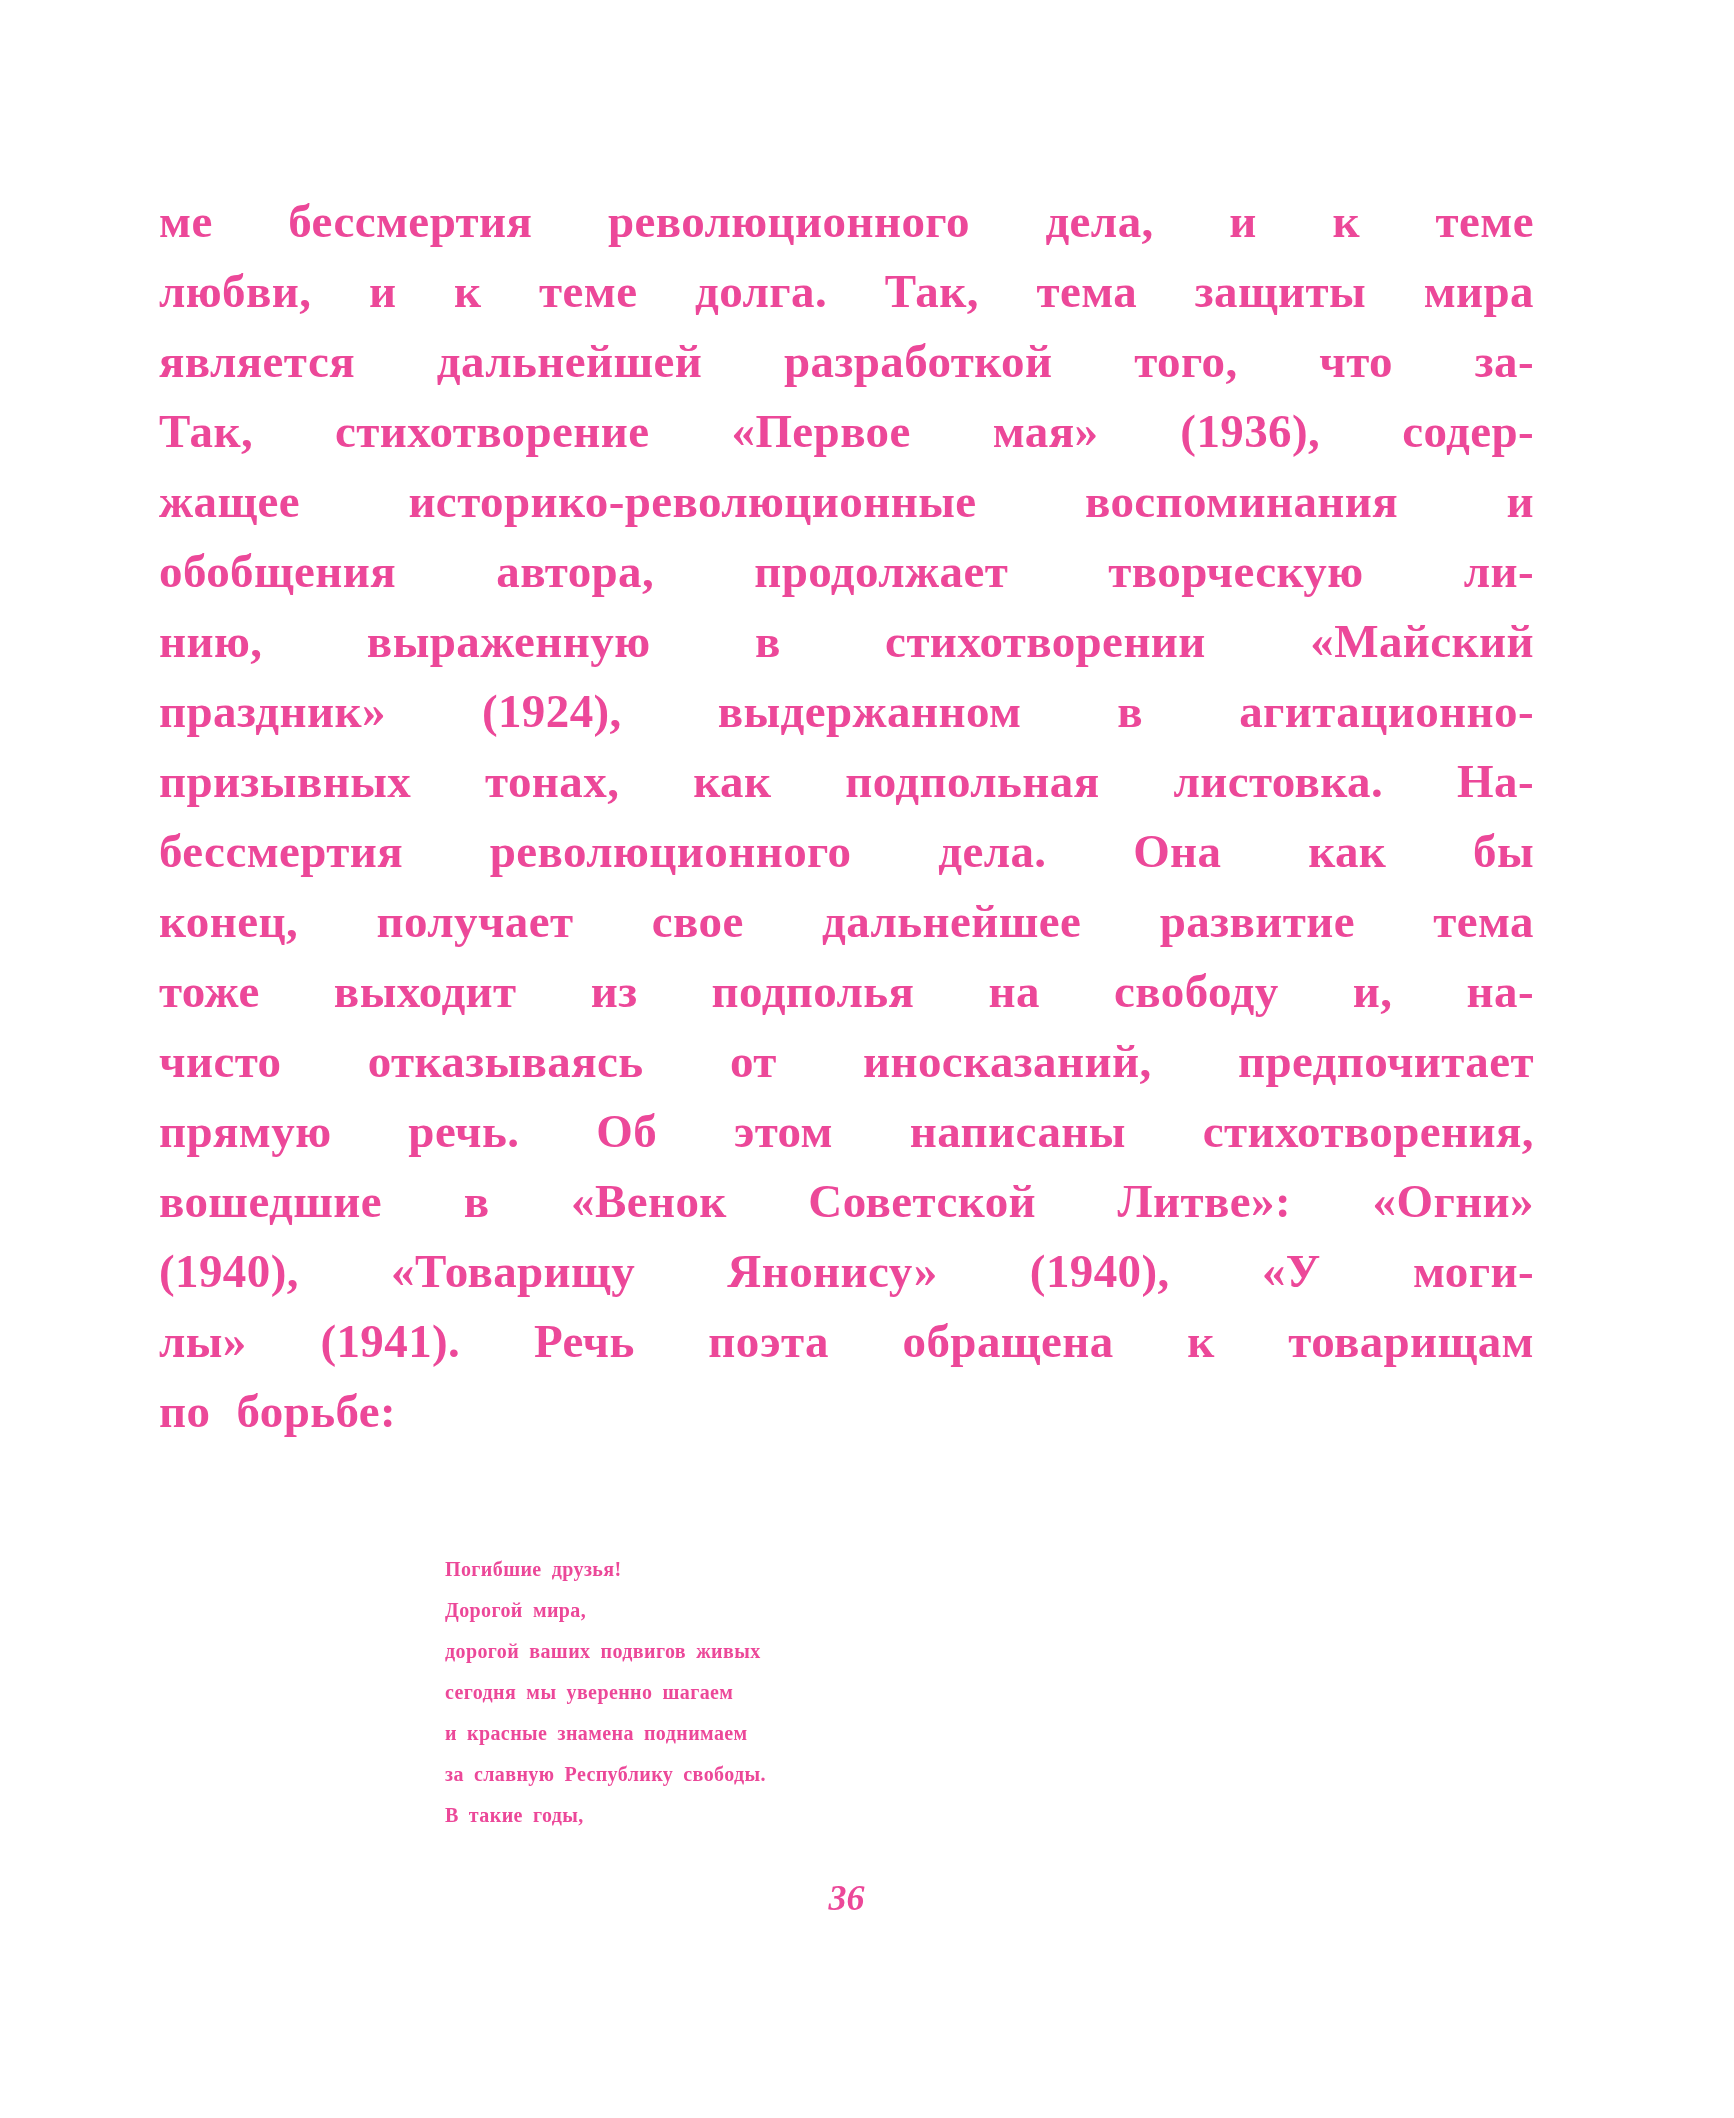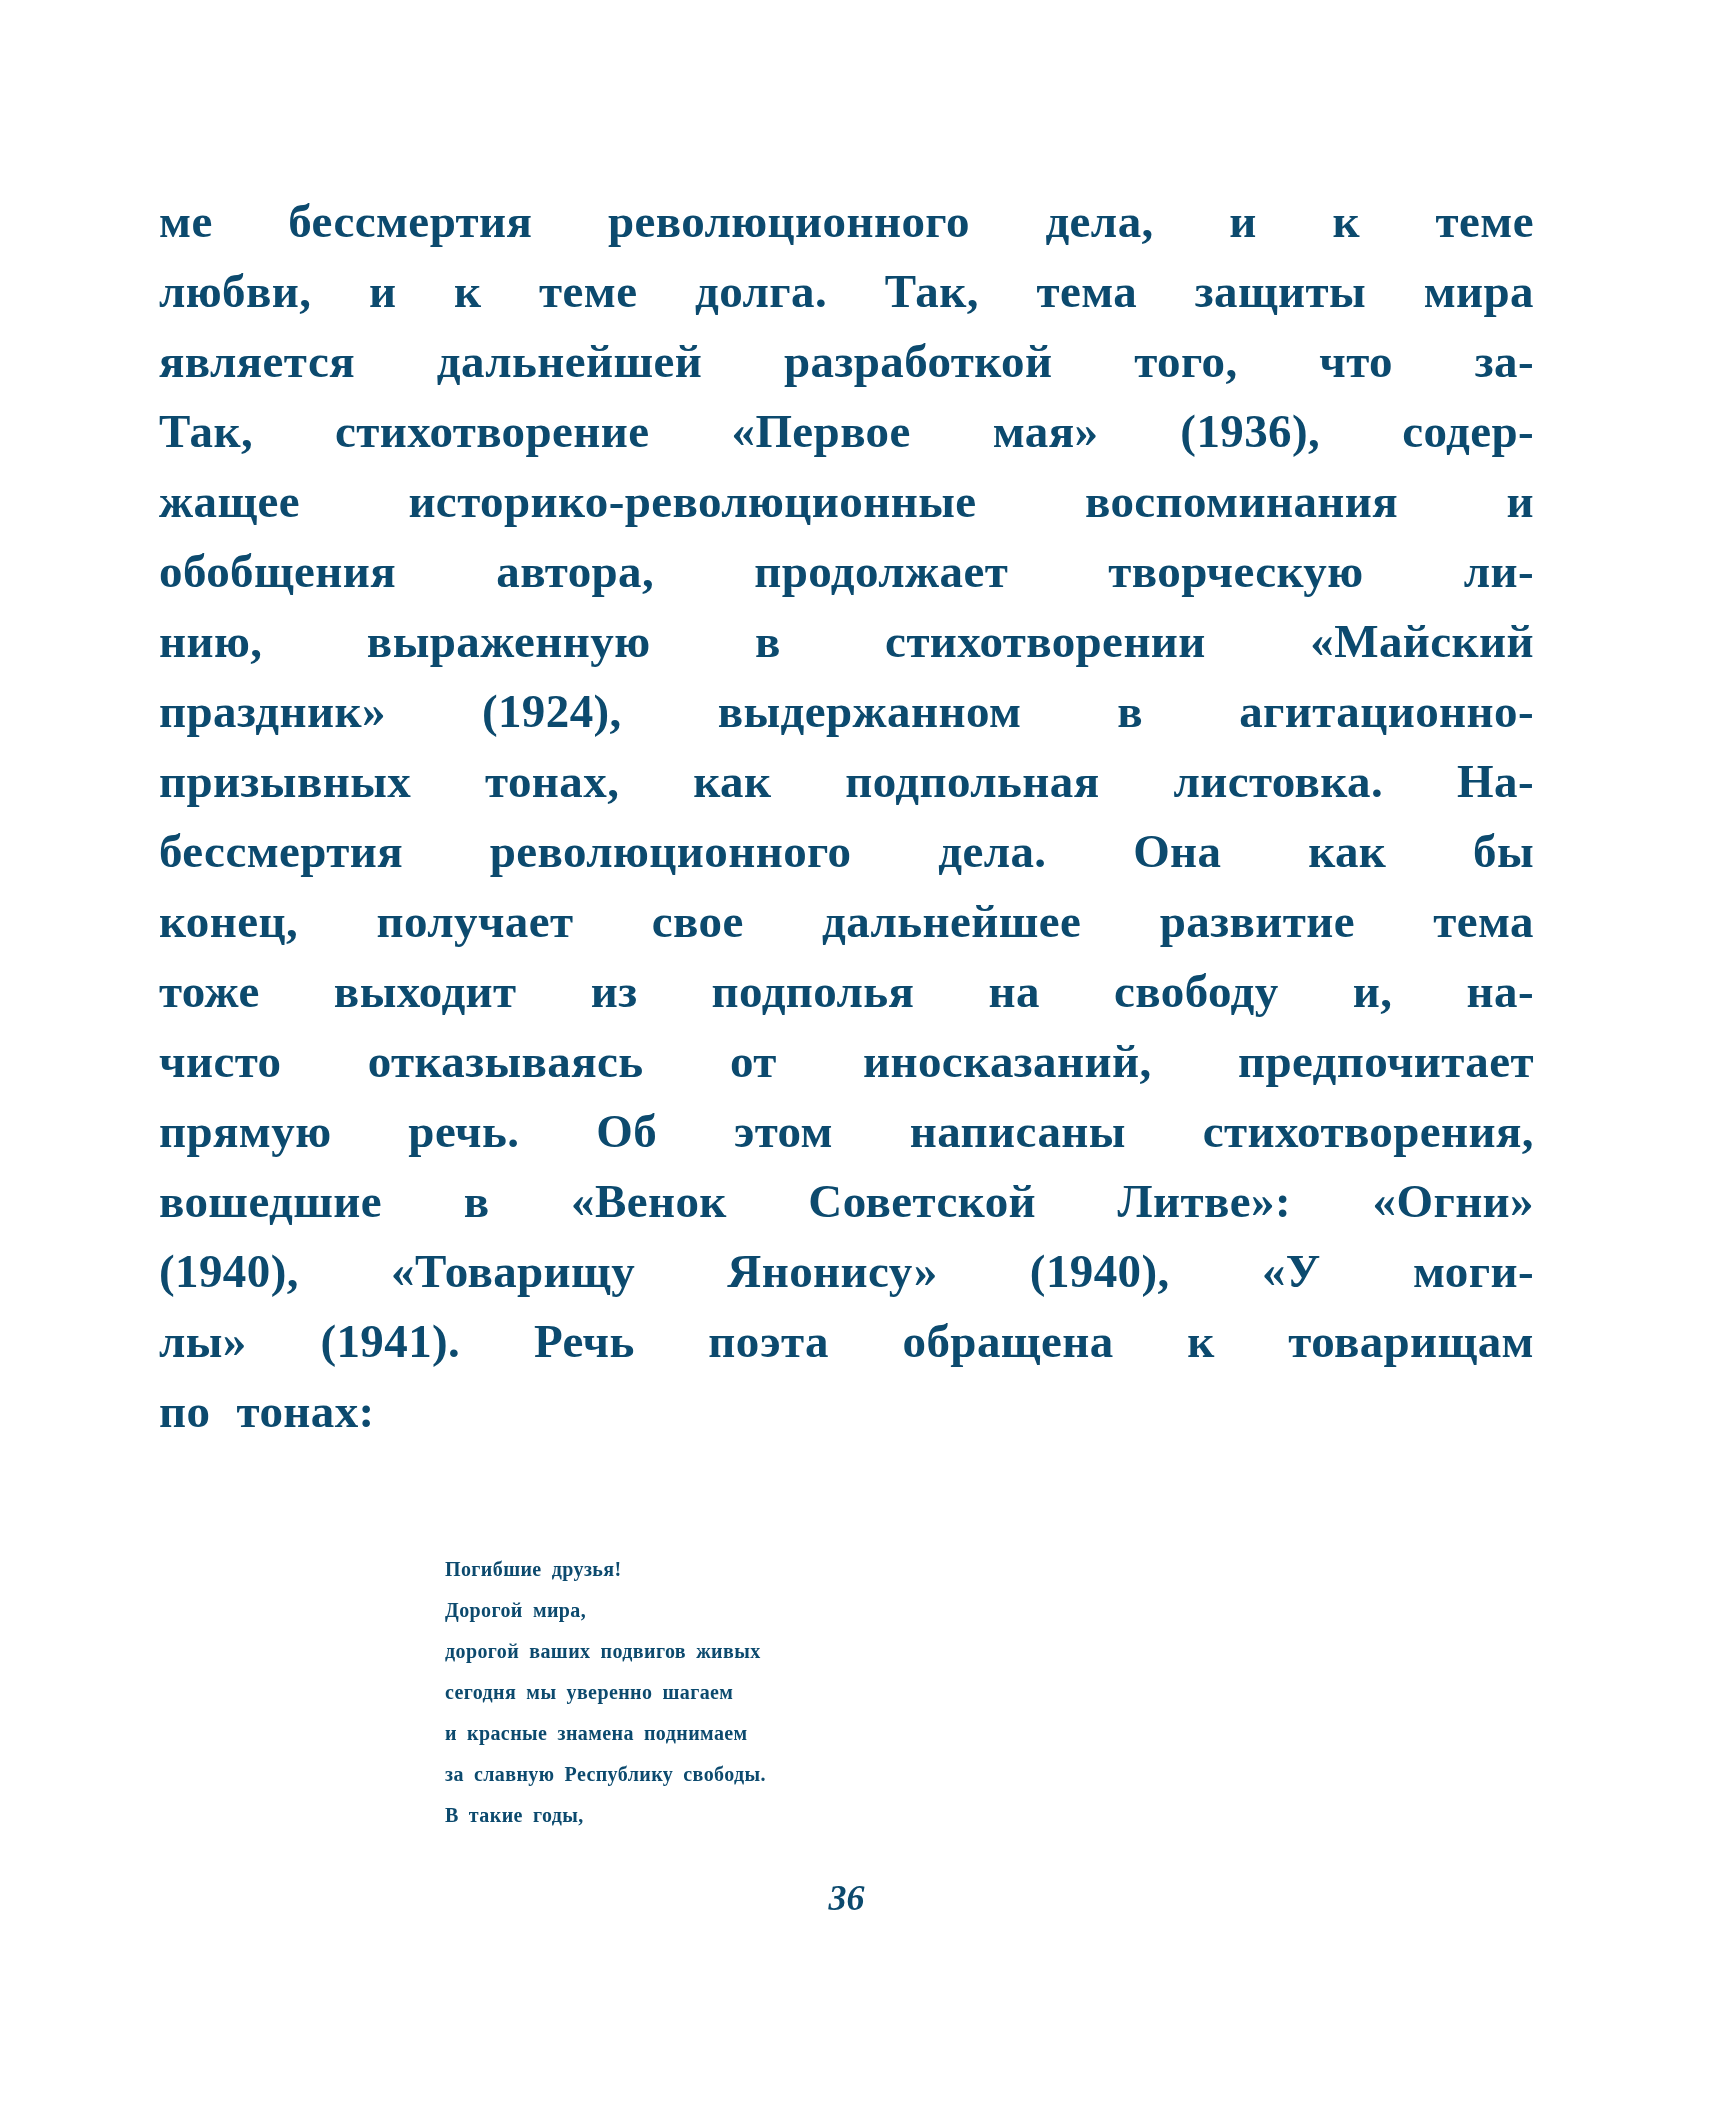--- a/index.html
+++ b/index.html
@@ -5,21 +5,21 @@
   html, body {
     margin: 0;
     padding: 0;
     background: #ffffff;
   }
   .page {
     position: relative;
     width: 1735px;
     height: 2119px;
     background: #ffffff;
-    color: #0c4a6e;
+    color: #ec4899;
     font-family: "Liberation Serif", "DejaVu Serif", serif;
     overflow: hidden;
   }
   .main-text {
     position: absolute;
     left: 159px;
     top: 186px;
     width: 1375px;
   }
   .body-line {
@@ -76,21 +76,21 @@
     <div class="body-line">праздник» (1924), выдержанном в агитационно-</div>
     <div class="body-line">призывных тонах, как подпольная листовка. На-</div>
     <div class="body-line">бессмертия революционного дела. Она как бы</div>
     <div class="body-line">конец, получает свое дальнейшее развитие тема</div>
     <div class="body-line">тоже выходит из подполья на свободу и, на-</div>
     <div class="body-line">чисто отказываясь от иносказаний, предпочитает</div>
     <div class="body-line">прямую речь. Об этом написаны стихотворения,</div>
     <div class="body-line">вошедшие в «Венок Советской Литве»: «Огни»</div>
     <div class="body-line">(1940), «Товарищу Янонису» (1940), «У моги-</div>
     <div class="body-line">лы» (1941). Речь поэта обращена к товарищам</div>
-    <div class="body-line no-justify">по тонах:</div>
+    <div class="body-line no-justify">по борьбе:</div>
   </div>
 
   <div class="poem">
     <div class="poem-line">Погибшие друзья!</div>
     <div class="poem-line">Дорогой мира,</div>
     <div class="poem-line">дорогой ваших подвигов живых</div>
     <div class="poem-line">сегодня мы уверенно шагаем</div>
     <div class="poem-line">и красные знамена поднимаем</div>
     <div class="poem-line">за славную Республику свободы.</div>
     <div class="poem-line">В такие годы,</div>

